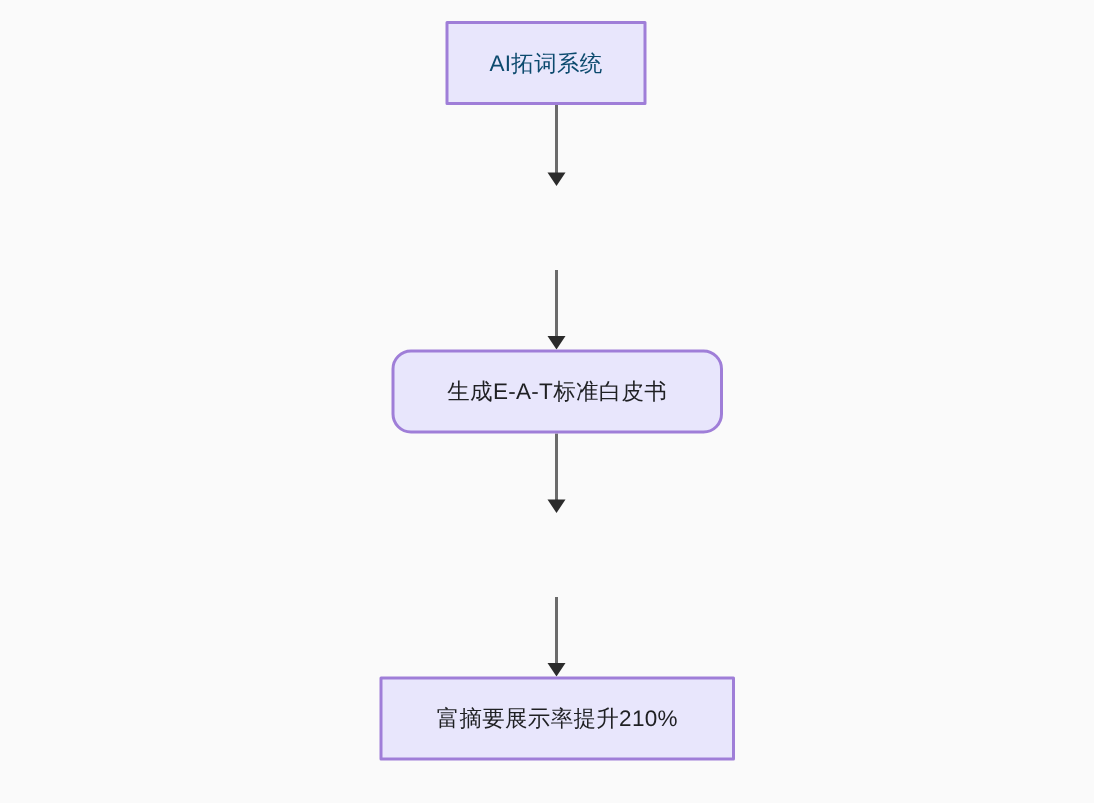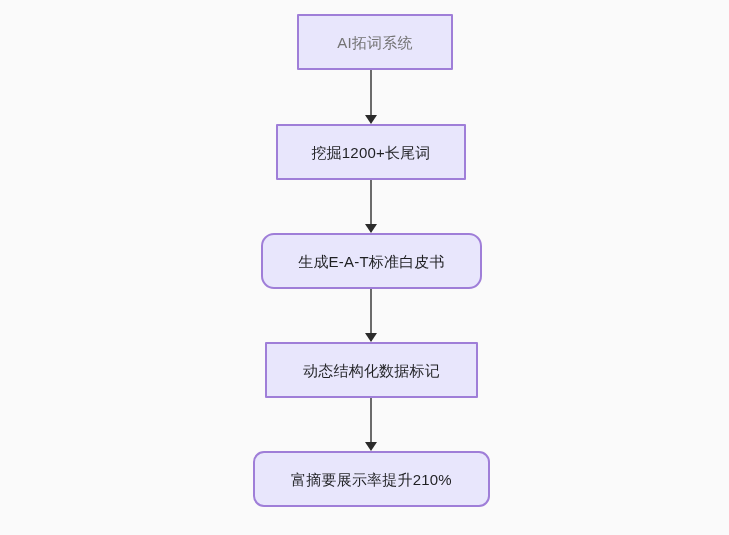--- a/index.html
+++ b/index.html
@@ -67,28 +67,22 @@
         <line x1="10" y1="0" x2="10" y2="45" stroke="#6b6b6b" stroke-width="2"></line>
         <polygon points="4,44 16,44 10,53" fill="#2b2b2b"></polygon>
       </svg>
     </div>
     <div class="edge" style="left: 361px; top: 398px; height: 53px;">
       <svg width="20" height="53" viewBox="0 0 20 53">
         <line x1="10" y1="0" x2="10" y2="45" stroke="#6b6b6b" stroke-width="2"></line>
         <polygon points="4,44 16,44 10,53" fill="#2b2b2b"></polygon>
       </svg>
     </div>
-    <div class="node" style="left: 297px; top: 14px; width: 156px; height: 56px; background: rgb(232, 230, 252); border-color: rgb(159, 126, 216); color: #737373;">
+    <div class="node" style="left: 297px; top: 14px; width: 134px; height: 56px; background: rgb(232, 230, 252); border-color: rgb(159, 126, 216); color: #0c4a6e;">
       <span class="node-label">AI拓词系统</span>
-    </div>
-    <div class="node" style="left: 276px; top: 124px; width: 190px; height: 56px; background: rgb(232, 230, 252); border-color: rgb(159, 126, 216); color: rgb(31, 32, 35);">
-      <span class="node-label">挖掘1200+长尾词</span>
     </div>
     <div class="node" style="left: 261px; top: 233px; width: 221px; height: 56px; background: rgb(232, 230, 252); border-color: rgb(159, 126, 216); color: rgb(31, 32, 35); border-radius: 13px;">
       <span class="node-label">生成E-A-T标准白皮书</span>
     </div>
-    <div class="node" style="left: 265px; top: 342px; width: 213px; height: 56px; background: rgb(232, 230, 252); border-color: rgb(159, 126, 216); color: rgb(31, 32, 35);">
-      <span class="node-label">动态结构化数据标记</span>
-    </div>
-    <div class="node" style="left: 253px; top: 451px; width: 237px; height: 56px; background: rgb(232, 230, 252); border-color: rgb(159, 126, 216); color: rgb(31, 32, 35); border-radius: 11px;">
+    <div class="node" style="left: 253px; top: 451px; width: 237px; height: 56px; background: rgb(232, 230, 252); border-color: rgb(159, 126, 216); color: rgb(31, 32, 35);">
       <span class="node-label">富摘要展示率提升210%</span>
     </div>
   </div>
 
 </body></html>

